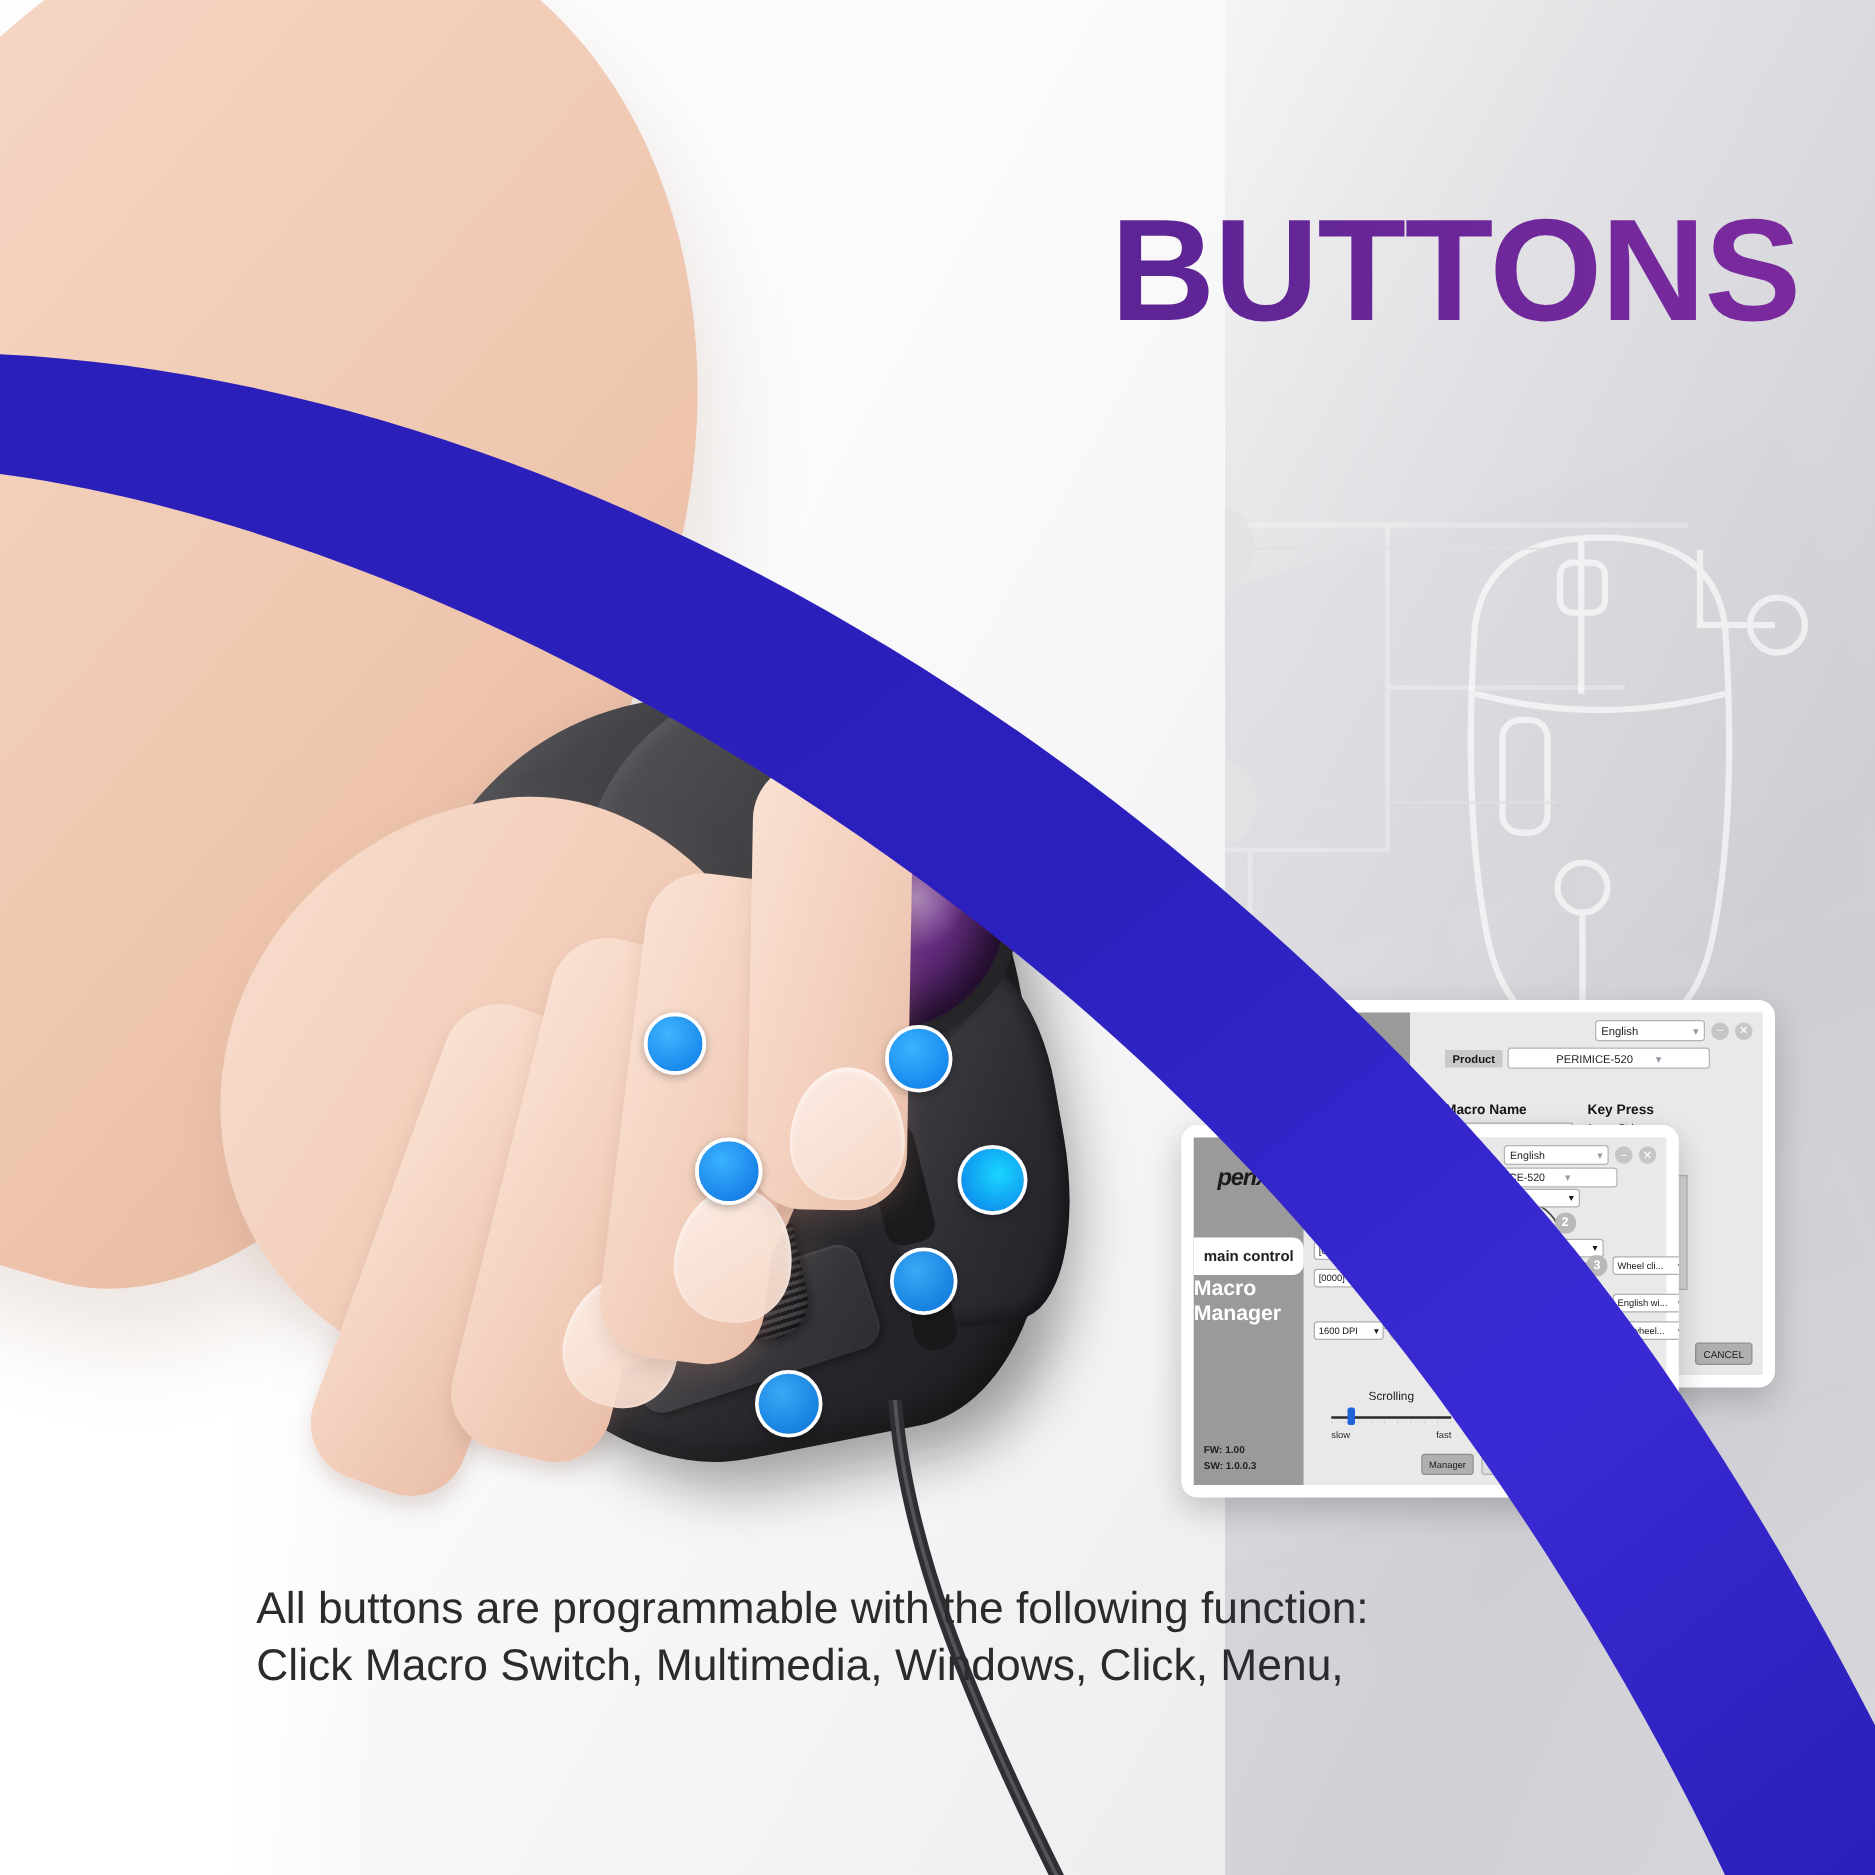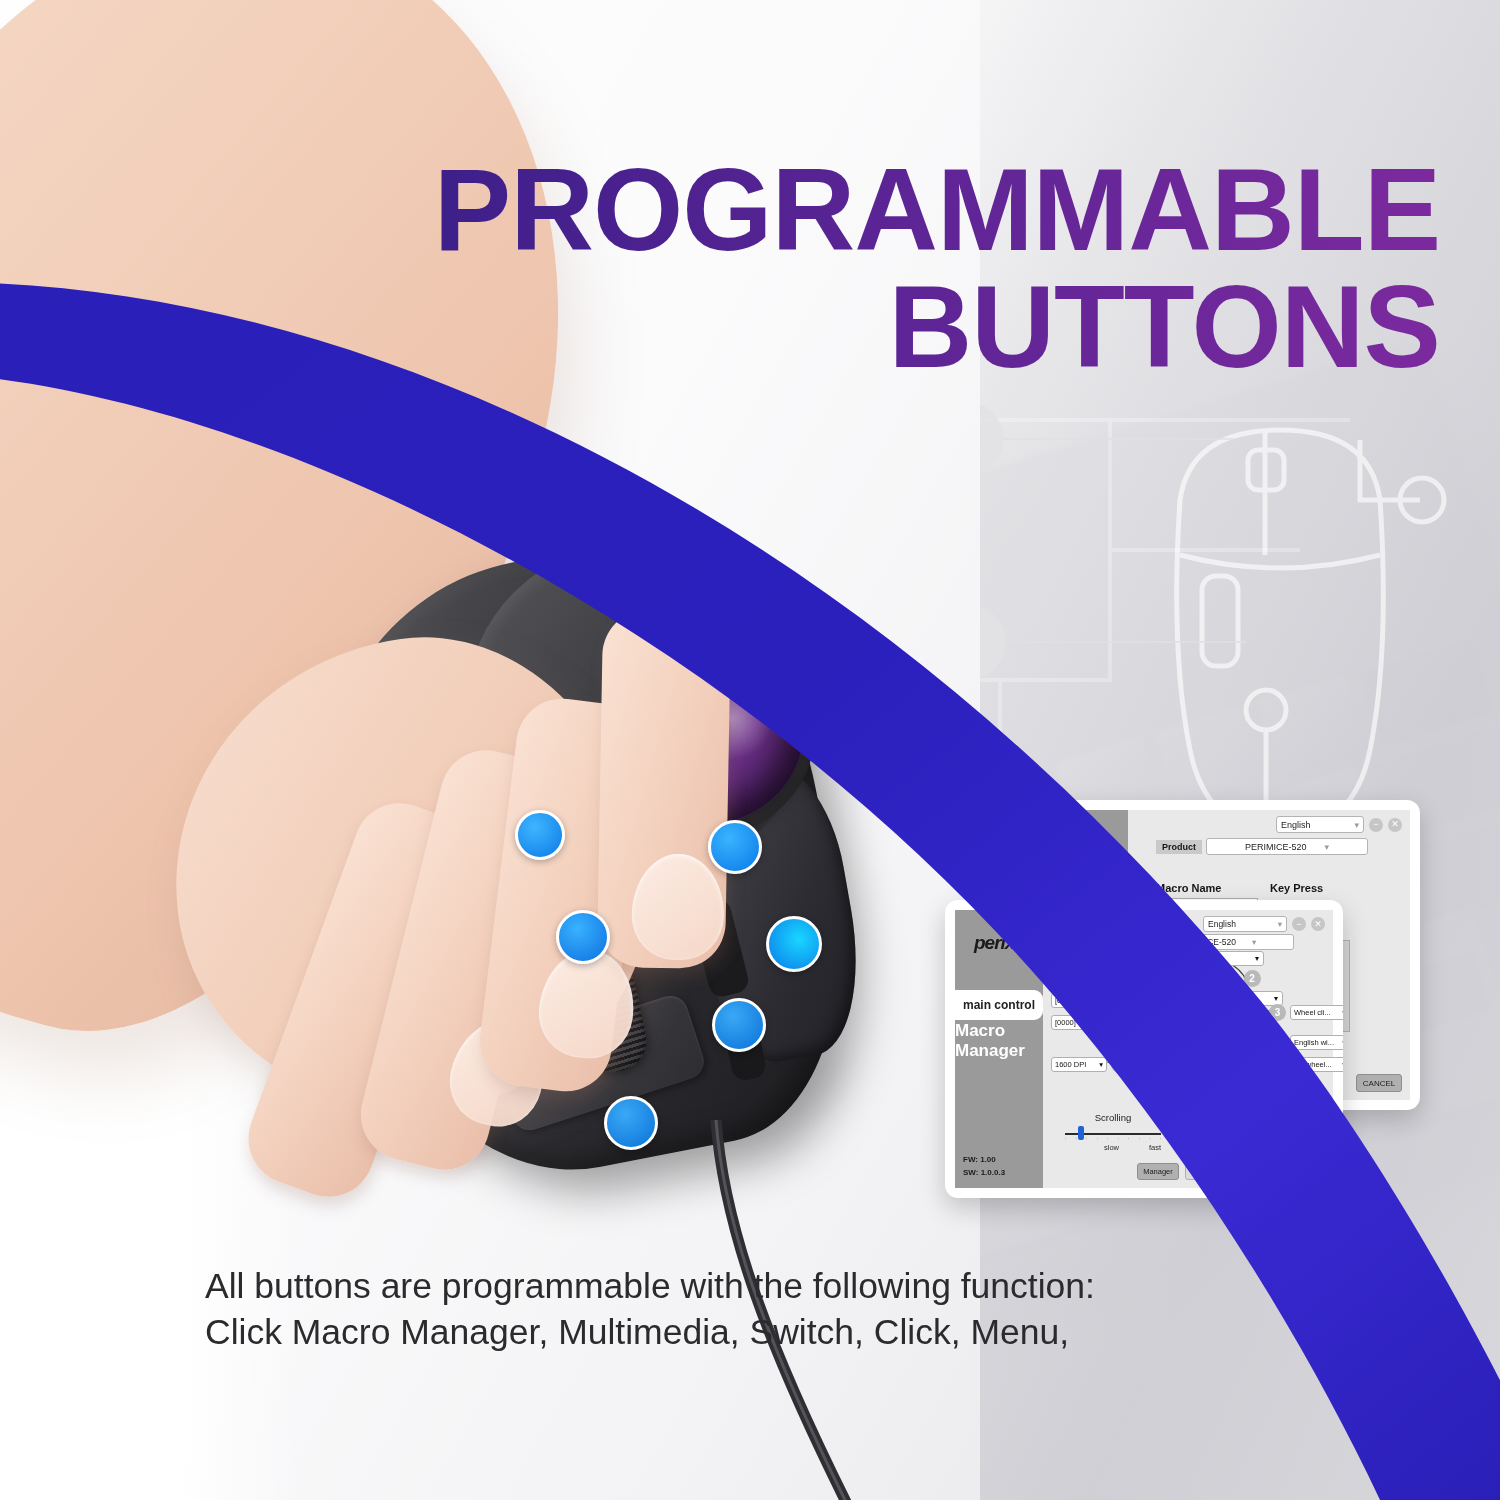--- a/index.html
+++ b/index.html
@@ -162,21 +162,21 @@
   .callout{position:absolute;display:flex;align-items:center;gap:4px;}
   .cbox{background:#fff;border:1px solid #b0b0b0;border-radius:3px;color:#161616;
     display:flex;align-items:center;justify-content:space-between;}
   .leader{position:absolute;height:1px;background:#8d8d8d;}
   .mouse-dia{position:absolute;}
   .slider-grp{position:absolute;text-align:center;}
   .slider-title{font-weight:normal;color:#1b1b1b;}
   .track{position:relative;height:2px;background:#2b2b2b;margin:10px 0 2px;}
   .knob{position:absolute;top:-7px;width:6px;height:14px;background:#1f63d8;border-radius:2px;}
   .ticks{display:flex;justify-content:space-between;color:#8a8a8a;font-size:5px;}
-  .sl-ends{display:flex;justify-content:space-between;color:#2b2b2b;margin-left:39px;}
+  .sl-ends{display:flex;justify-content:space-between;color:#2b2b2b;}
   .btnrow{position:absolute;display:flex;}
   .swbtn{background:#b0b0b0;border:1px solid #8f8f8f;border-radius:3px;color:#1b1b1b;
     display:flex;align-items:center;justify-content:center;}
   .swbtn.light{background:#dcdcdc;border-color:#b0b0b0;}
   .fieldlabel{font-weight:bold;color:#151515;}
   .txtfield{background:#fff;border:1px solid #a9a9a9;color:#1b1b1b;display:flex;align-items:center;}
 </style>
 </head>
 <body>
 
@@ -553,22 +553,21 @@
         <stop offset="75%" stop-color="#3a2ad4"></stop>
         <stop offset="100%" stop-color="#2a1fb8"></stop>
       </linearGradient>
     </defs>
     <path d="M -10 283 C 420 300 900 560 1260 1000 C 1360 1125 1450 1280 1510 1400
              L 1510 1500 L 1380 1500 C 1300 1330 1180 1140 1040 980
              C 760 660 330 420 -10 378 Z" fill="url(#swg)"></path>
   </svg>
 
   <div class="headline">
-    <span class="l1">PROGRAMMABLE</span>
     <span class="l2">BUTTONS</span>
   </div>
 
   <div class="caption">
     <div>All buttons are programmable with the following function:</div>
-    <div>Click Macro Manager, Multimedia, Switch, Click, Menu,</div>
+    <div>Click Macro Switch, Multimedia, Windows, Click, Menu,</div>
   </div>
 
 </div>
 
 </body></html>

